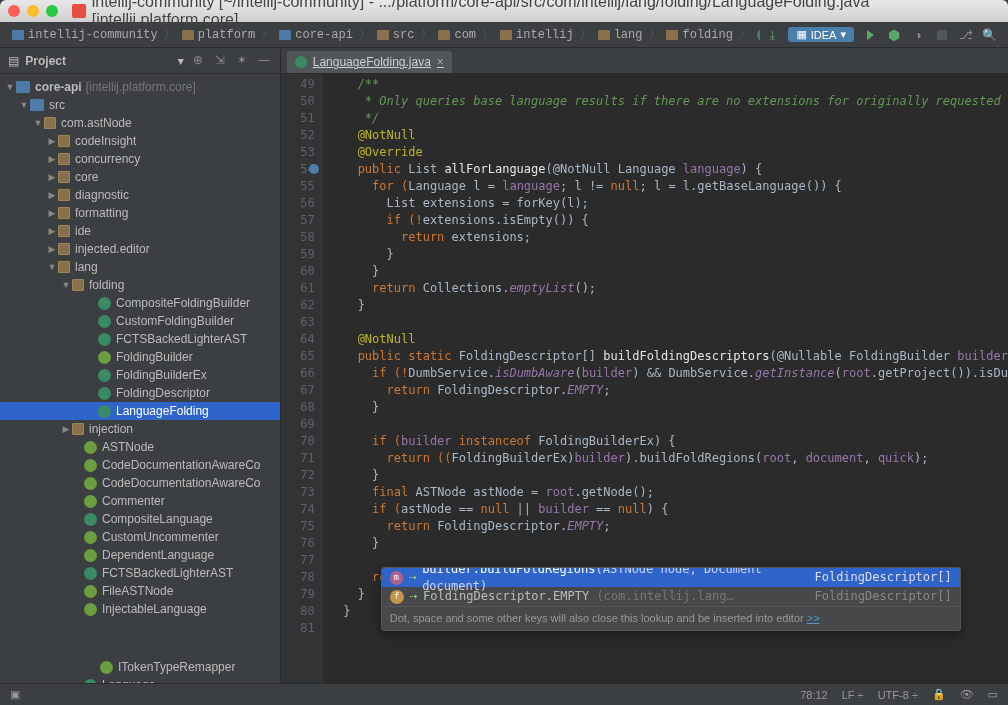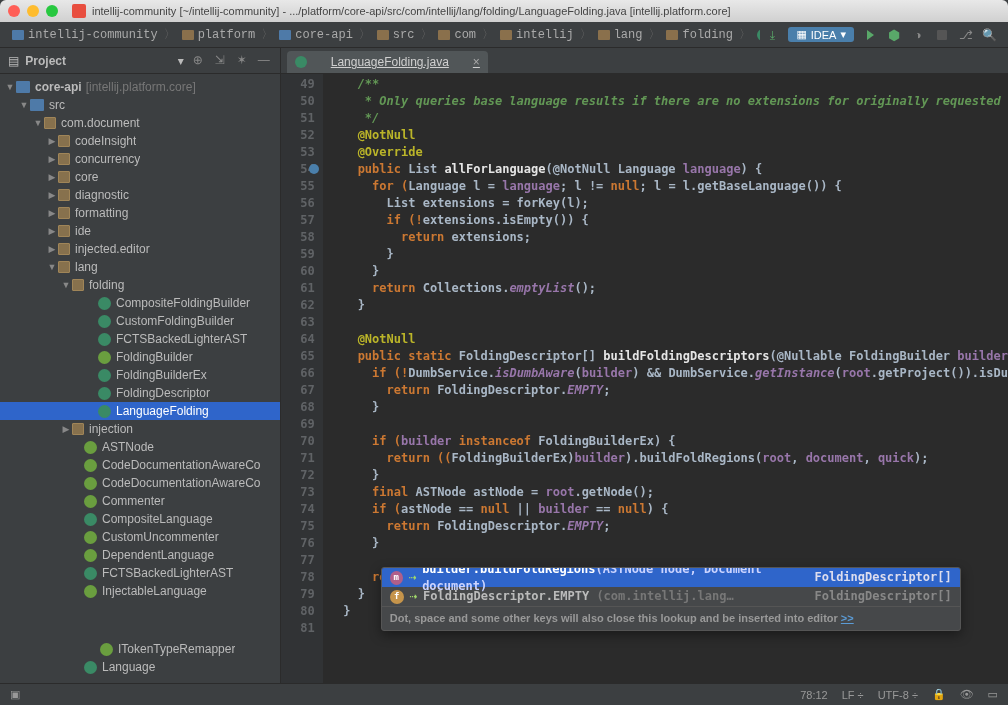--- a/index.html
+++ b/index.html
@@ -1,19 +1,19 @@
 <!DOCTYPE html>
 <html><head>
 <meta charset="utf-8">
 <style>
 * { margin: 0; padding: 0; box-sizing: border-box; }
 body { font-family: "Lucida Grande", "Segoe UI", sans-serif; font-size: 12px; background: #3c3f41; color: #bbb; width: 1008px; height: 705px; overflow: hidden; }
 
 
-.titlebar { height: 22px; background: linear-gradient(#e8e8e8,#d0d0d0); display: flex; align-items: center; padding: 0 8px; gap: 6px; color: #444; font-size: 11px; border-top-left-radius: 6px; border-top-right-radius: 6px; }
+.titlebar { height: 22px; background: linear-gradient(#e8e8e8,#d0d0d0); display: flex; align-items: center; padding: 0 8px; gap: 6px; color: #444; font-size: 16px; border-top-left-radius: 6px; border-top-right-radius: 6px; }
 .traffic { display: flex; gap: 7px; margin-right: 8px; }
 .dot { width: 12px; height: 12px; border-radius: 50%; }
 .dot.r { background: #ff5f57; }
 .dot.y { background: #febc2e; }
 .dot.g { background: #28c840; }
 .titlebar .app-icon { width: 14px; height: 14px; background: #e84e3f; border-radius: 2px; }
 
 
 .navbar { height: 26px; background: #3c3f41; border-bottom: 1px solid #2b2b2b; display: flex; align-items: center; padding: 0 6px; gap: 4px; }
 .crumbs { display: flex; align-items: center; flex: 1; gap: 0; overflow: hidden; font-family: Liberation Mono, monospace; }
@@ -46,24 +46,24 @@
 .icon.pkg { background: #87714d; border-radius: 1px; width: 12px; height: 12px; border: 1px solid #a08558; }
 .icon.class-c { background: #3a8a65; border-radius: 50%; width: 13px; height: 13px; }
 .icon.class-i { background: #6a9e3f; border-radius: 50%; width: 13px; height: 13px; }
 .node.selected { background: #2f65ca; color: #fff; }
 .node .label { overflow: hidden; text-overflow: ellipsis; }
 .node .hint { color: #777; margin-left: 4px; }
 
 
 .editor-area { flex: 1; display: flex; flex-direction: column; background: #2b2b2b; }
 .tabs { height: 26px; background: #3c3f41; display: flex; align-items: flex-end; padding-left: 6px; border-bottom: 1px solid #2b2b2b; }
-.tab { background: #515658; padding: 4px 8px; border-top-left-radius: 4px; border-top-right-radius: 4px; display: flex; align-items: center; gap: 24px; color: #d0d0d0; font-size: 12px; text-decoration: underline; margin-top: 20px; }
+.tab { background: #515658; padding: 4px 8px; border-top-left-radius: 4px; border-top-right-radius: 4px; display: flex; align-items: center; gap: 6px; color: #d0d0d0; font-size: 12px; text-decoration: underline; margin-top: 20px; }
 .tab .ticon { width: 12px; height: 12px; background: #3a8a65; border-radius: 50%; }
 .tab .close { color: #aaa; cursor: pointer; text-decoration: none; }
-.editor { flex: 1; display: flex; font-family: Menlo, Consolas, monospace; font-size: 12px; line-height: 17px; position: relative; overflow: hidden; font-weight: bold; }
+.editor { flex: 1; display: flex; font-family: Menlo, Consolas, monospace; font-size: 12px; line-height: 17px; position: relative; overflow: hidden; }
 .gutter { background: #313335; color: #606366; text-align: right; padding: 2px 8px 2px 4px; user-select: none; min-width: 42px; }
 .gutter .ln { height: 17px; position: relative; }
 .gutter .mark { position: absolute; right: -4px; top: 3px; width: 10px; height: 10px; background: #4a7fab; border-radius: 50%; }
 .code { flex: 1; padding: 2px 0 2px 6px; color: #a9b7c6; white-space: pre; overflow: auto; }
 .code .row { height: 17px; }
 .kw { color: #cc7832; }
 .ann { color: #bbb529; }
 .m { color: #e5e5e5; }
 .cdoc { color: #629755; font-style: italic; }
 .f { color: #9876aa; }
@@ -187,21 +187,21 @@
           <span class="label"><b>core-api</b><span class="hint">[intellij.platform.core]</span></span>
         </div>
       <div class="node" style="padding-left:18px">
           <span class="arrow">▼</span>
           <span class="icon srcfolder"></span>
           <span class="label">src</span>
         </div>
       <div class="node" style="padding-left:32px">
           <span class="arrow">▼</span>
           <span class="icon pkg"></span>
-          <span class="label">com.document</span>
+          <span class="label">com.astNode</span>
         </div>
       <div id="dirs">
           <div class="node" style="padding-left: 46px;">
             <span class="arrow">▶</span>
             <span class="icon pkg"></span>
             <span class="label">codeInsight</span>
           </div>
           <div class="node" style="padding-left: 46px;">
             <span class="arrow">▶</span>
             <span class="icon pkg"></span>
@@ -318,20 +318,25 @@
           </div>
           <div class="node" style="padding-left: 72px;">
             <span class="arrow"></span>
             <span class="icon class-i"></span>
             <span class="label">DependentLanguage</span>
           </div>
           <div class="node" style="padding-left: 72px;">
             <span class="arrow"></span>
             <span class="icon class-c"></span>
             <span class="label">FCTSBackedLighterAST</span>
+          </div>
+          <div class="node" style="padding-left: 72px;">
+            <span class="arrow"></span>
+            <span class="icon class-i"></span>
+            <span class="label">FileASTNode</span>
           </div>
           <div class="node" style="padding-left: 72px;">
             <span class="arrow"></span>
             <span class="icon class-i"></span>
             <span class="label">InjectableLanguage</span>
           </div>
           <div class="node" style="padding-left: 88px; margin-top: 40px;">
             <span class="arrow"></span>
             <span class="icon class-i"></span>
             <span class="label">ITokenTypeRemapper</span>

